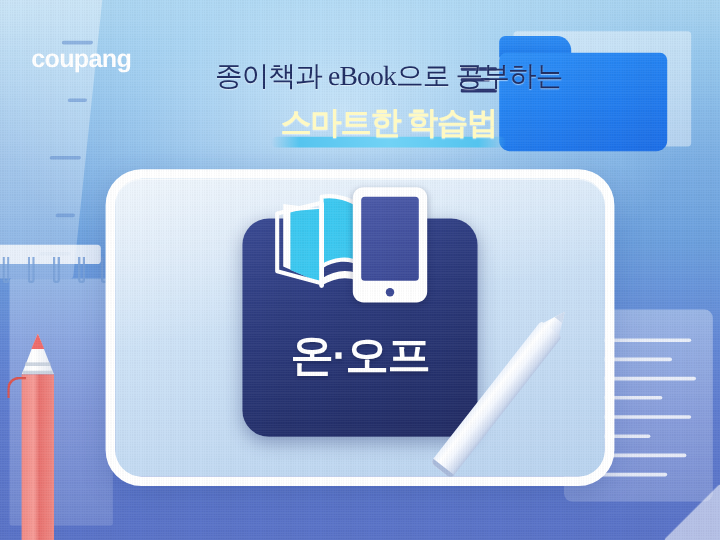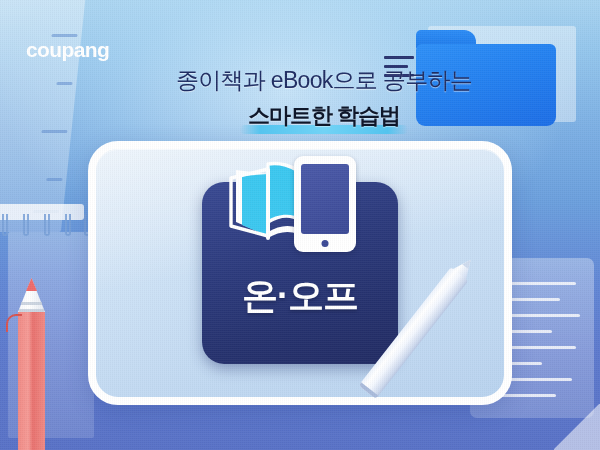--- a/index.html
+++ b/index.html
@@ -187,32 +187,32 @@
   }
 
   
   .logo{
     position:absolute; left:26px; top:18px;
     font-size:21px; font-weight:700; color:#ffffff;
     letter-spacing:-.6px;
     margin-top:20px;
   }
   .headline{
-    position:absolute; left:0; right:0; top:66px;
-    text-align:center; padding-left:48px;
+    position:absolute; left:0; right:0; top:50px;
+    text-align:center; padding-left:48px;font-family:Liberation Serif, serif;
   }
   .hl-1{
     font-size:23px; font-weight:400; color:#1f2d63;
     letter-spacing:-.7px; line-height:1.25;
     text-shadow:0 1px 1px rgba(255,255,255,.55);
   }
   .hl-2-wrap{ position:relative; display:inline-block; margin-top:6px; }
   .hl-2{
     position:relative; z-index:2;
-    font-size:22px; font-weight:700; color:#0f172a;
+    font-size:26px; font-weight:700; color:#fef9c3;
     letter-spacing:-1px;
     text-shadow:0 1px 1px rgba(255,255,255,.45);
   }
   .brush{
     position:absolute; z-index:1; left:-8px; right:-8px; bottom:-3px;
     height:9px;
     background:linear-gradient(90deg,
       rgba(90,200,240,0) 0%,
       rgba(80,195,238,.95) 12%,
       rgba(110,210,245,.95) 50%,

